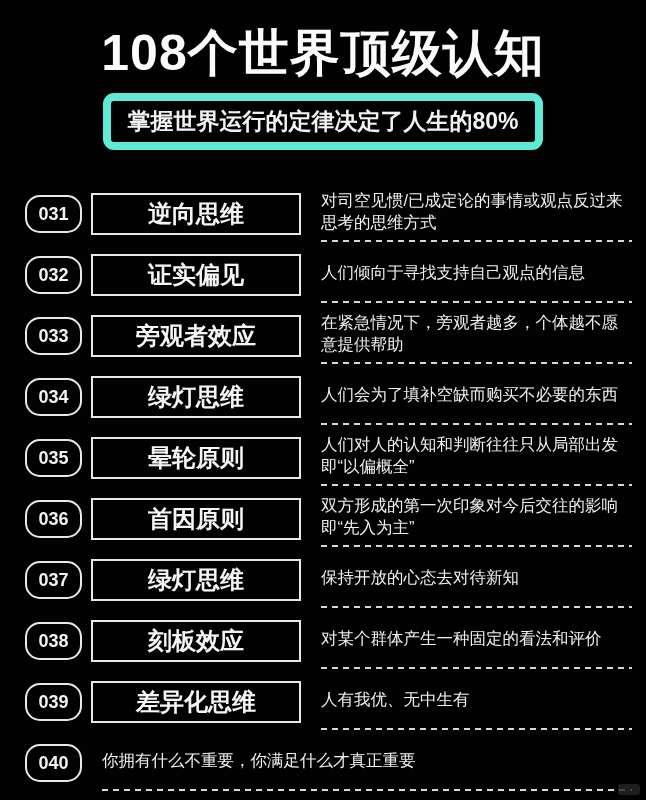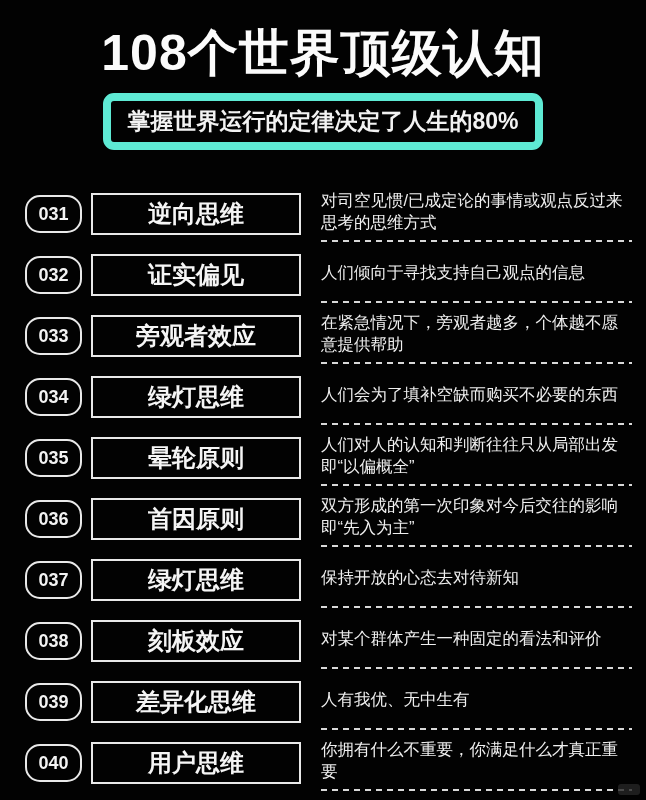--- a/index.html
+++ b/index.html
@@ -204,21 +204,20 @@
       <div class="num-box">039</div>
       <div class="name-box">差异化思维</div>
       <div class="row-right">
         <div class="desc">人有我优、无中生有</div>
         <div class="dash"></div>
       </div>
     </div>
 
     <div class="row">
       <div class="num-box">040</div>
-      <div class="name-box">用户思维</div>
       <div class="row-right">
         <div class="desc">你拥有什么不重要，你满足什么才真正重要</div>
         <div class="dash"></div>
       </div>
     </div>
 
   </div>
 
   <div class="watermark"></div>
 </div>

